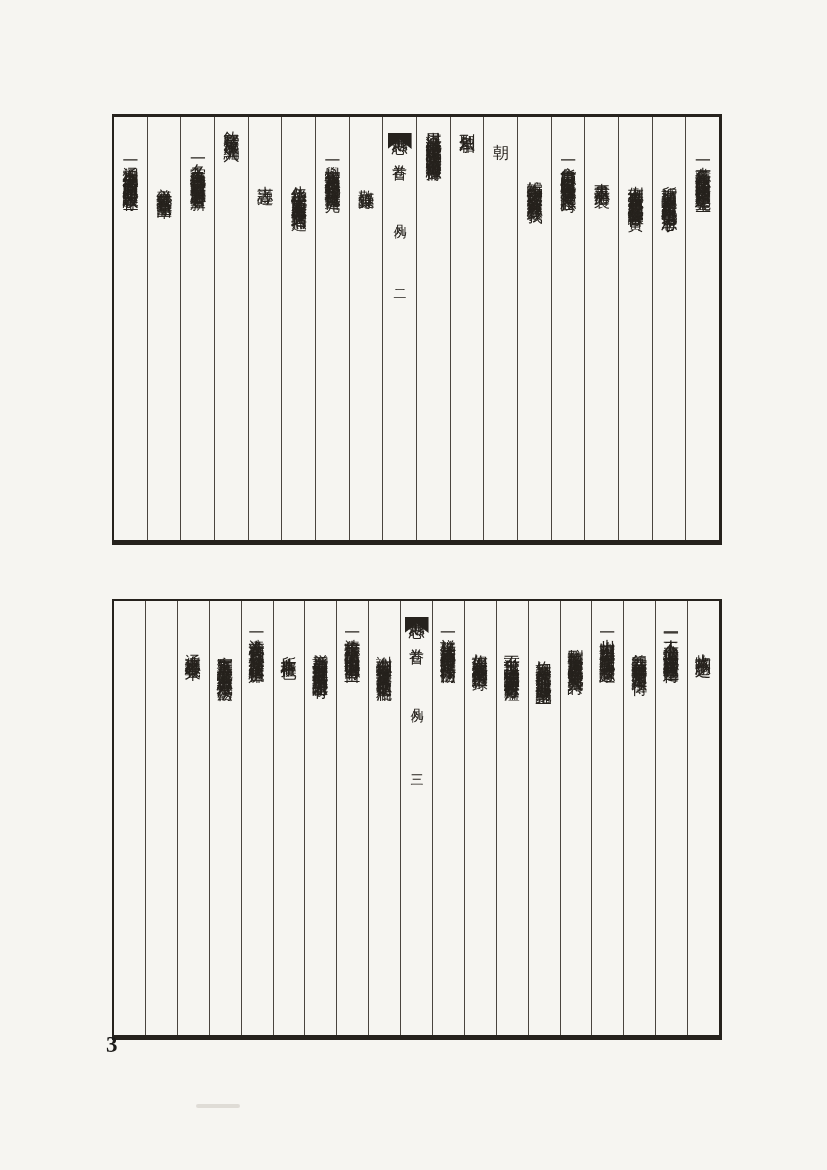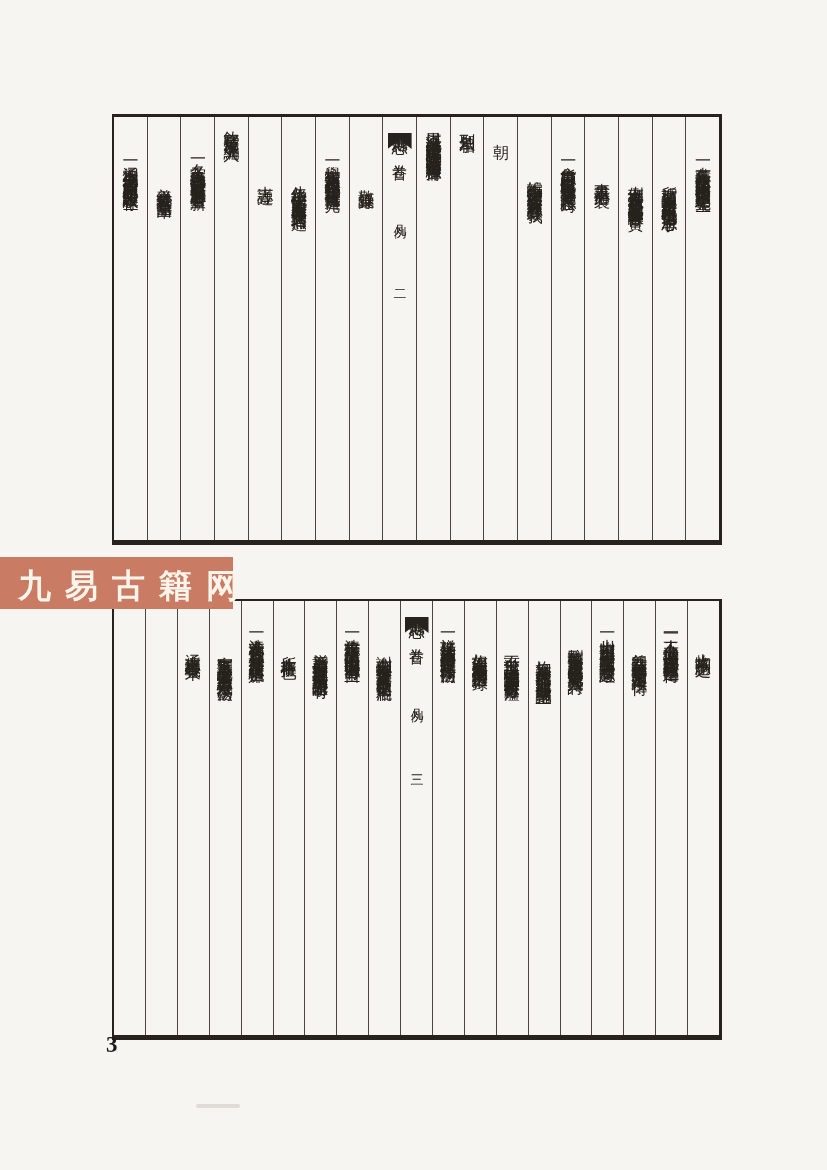--- a/index.html
+++ b/index.html
@@ -207,22 +207,18 @@
         </div>
         <div class="col">
           <span class="coltext" style="padding-top: 0px;"></span>
         </div>
         <div class="col">
           <span class="coltext" style="padding-top: 0px;"></span>
         </div>
       </div>
   </div>
 
-  <div class="watermark">
-    <div class="band"></div>
-    <span class="wm-text">九易古籍网</span>
-  </div>
 
   <div class="folio-number">3</div>
 
   <div class="smudge"></div>
 
 </div>
 
 </body></html>

